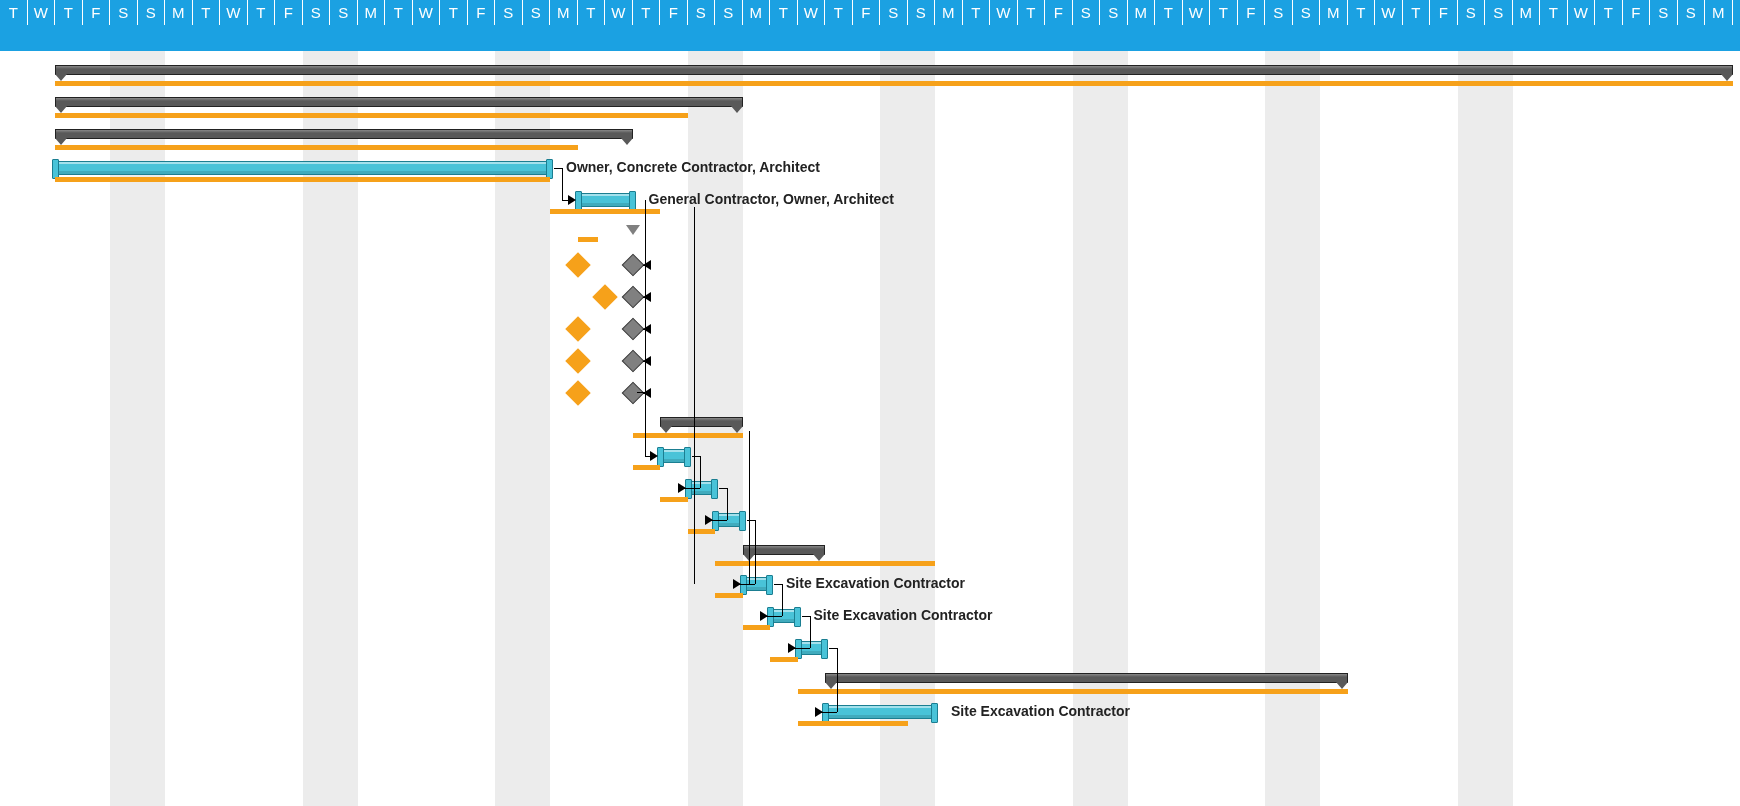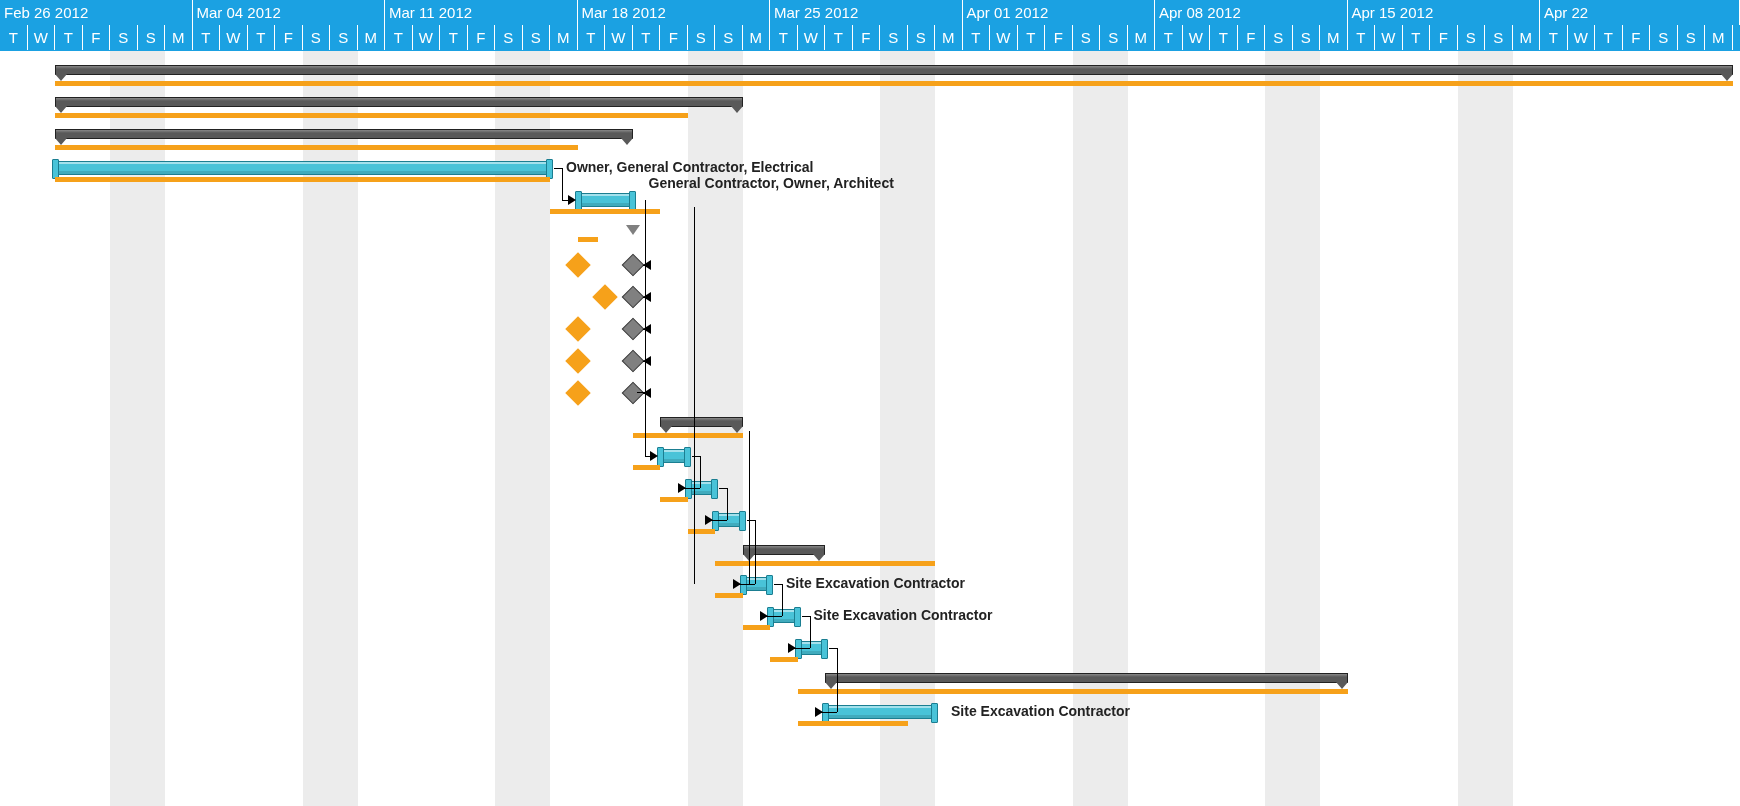--- a/index.html
+++ b/index.html
@@ -159,31 +159,20 @@
     border-top:5px solid transparent;
     border-bottom:5px solid transparent;
     border-right:8px solid #000;
   }
 </style>
 </head>
 <body>
 
 <div class="gantt">
   <div class="timeline-header">
-    <div class="week-row" id="week-row">
-        <div class="week-cell" style="left: 0px; width: 192.5px;">Feb 26 2012</div>
-        <div class="week-cell" style="left: 192.5px; width: 192.5px;">Mar 04 2012</div>
-        <div class="week-cell" style="left: 385px; width: 192.5px;">Mar 11 2012</div>
-        <div class="week-cell" style="left: 577.5px; width: 192.5px;">Mar 18 2012</div>
-        <div class="week-cell" style="left: 770px; width: 192.5px;">Mar 25 2012</div>
-        <div class="week-cell" style="left: 962.5px; width: 192.5px;">Apr 01 2012</div>
-        <div class="week-cell" style="left: 1155px; width: 192.5px;">Apr 08 2012</div>
-        <div class="week-cell" style="left: 1347.5px; width: 192.5px;">Apr 15 2012</div>
-        <div class="week-cell" style="left: 1540px; width: 200px;">Apr 22</div>
-      </div>
     <div class="day-row" id="day-row">
         <div class="day-cell" style="left: 0px; width: 27.5px;">T</div>
         <div class="day-cell" style="left: 27.5px; width: 27.5px;">W</div>
         <div class="day-cell" style="left: 55px; width: 27.5px;">T</div>
         <div class="day-cell" style="left: 82.5px; width: 27.5px;">F</div>
         <div class="day-cell" style="left: 110px; width: 27.5px;">S</div>
         <div class="day-cell" style="left: 137.5px; width: 27.5px;">S</div>
         <div class="day-cell" style="left: 165px; width: 27.5px;">M</div>
         <div class="day-cell" style="left: 192.5px; width: 27.5px;">T</div>
         <div class="day-cell" style="left: 220px; width: 27.5px;">W</div>
@@ -263,27 +252,27 @@
       <div class="baseline" style="left: 55px; width: 632.5px; top: 62px;"></div>
       <div class="summary-bar" style="left: 55px; width: 577.5px; top: 78px;">
         <div class="cap"></div>
       </div>
       <div class="baseline" style="left: 55px; width: 522.5px; top: 94px;"></div>
       <div class="task-bar" style="left: 55px; width: 495px; top: 110px;">
         <div class="end-cap-l"></div>
         <div class="end-cap-r"></div>
       </div>
       <div class="baseline" style="left: 55px; width: 495px; top: 126px;"></div>
-      <div class="label" style="left: 566px; top: 108px;">Owner, General Contractor, Electrical</div>
+      <div class="label" style="left: 566px; top: 108px;">Owner, Concrete Contractor, Architect</div>
       <div class="task-bar" style="left: 577.5px; width: 55px; top: 142px;">
         <div class="end-cap-l"></div>
         <div class="end-cap-r"></div>
       </div>
       <div class="baseline" style="left: 550px; width: 110px; top: 158px;"></div>
-      <div class="label" style="left: 648.5px; top: 124px;">General Contractor, Owner, Architect</div>
+      <div class="label" style="left: 648.5px; top: 140px;">General Contractor, Owner, Architect</div>
       <div class="milestone-small-gray" style="left: 625.5px; top: 174px;"></div>
       <div class="baseline" style="left: 577.5px; width: 20px; top: 186px;"></div>
       <div class="milestone-gray" style="left: 624.5px; top: 206px;"></div>
       <div class="milestone-orange" style="left: 568.5px; top: 205px;"></div>
       <div class="dep-arrow-l" style="left: 642.5px; top: 209px;"></div>
       <div class="milestone-gray" style="left: 624.5px; top: 238px;"></div>
       <div class="milestone-orange" style="left: 596px; top: 237px;"></div>
       <div class="dep-arrow-l" style="left: 642.5px; top: 241px;"></div>
       <div class="milestone-gray" style="left: 624.5px; top: 270px;"></div>
       <div class="milestone-orange" style="left: 568.5px; top: 269px;"></div>

